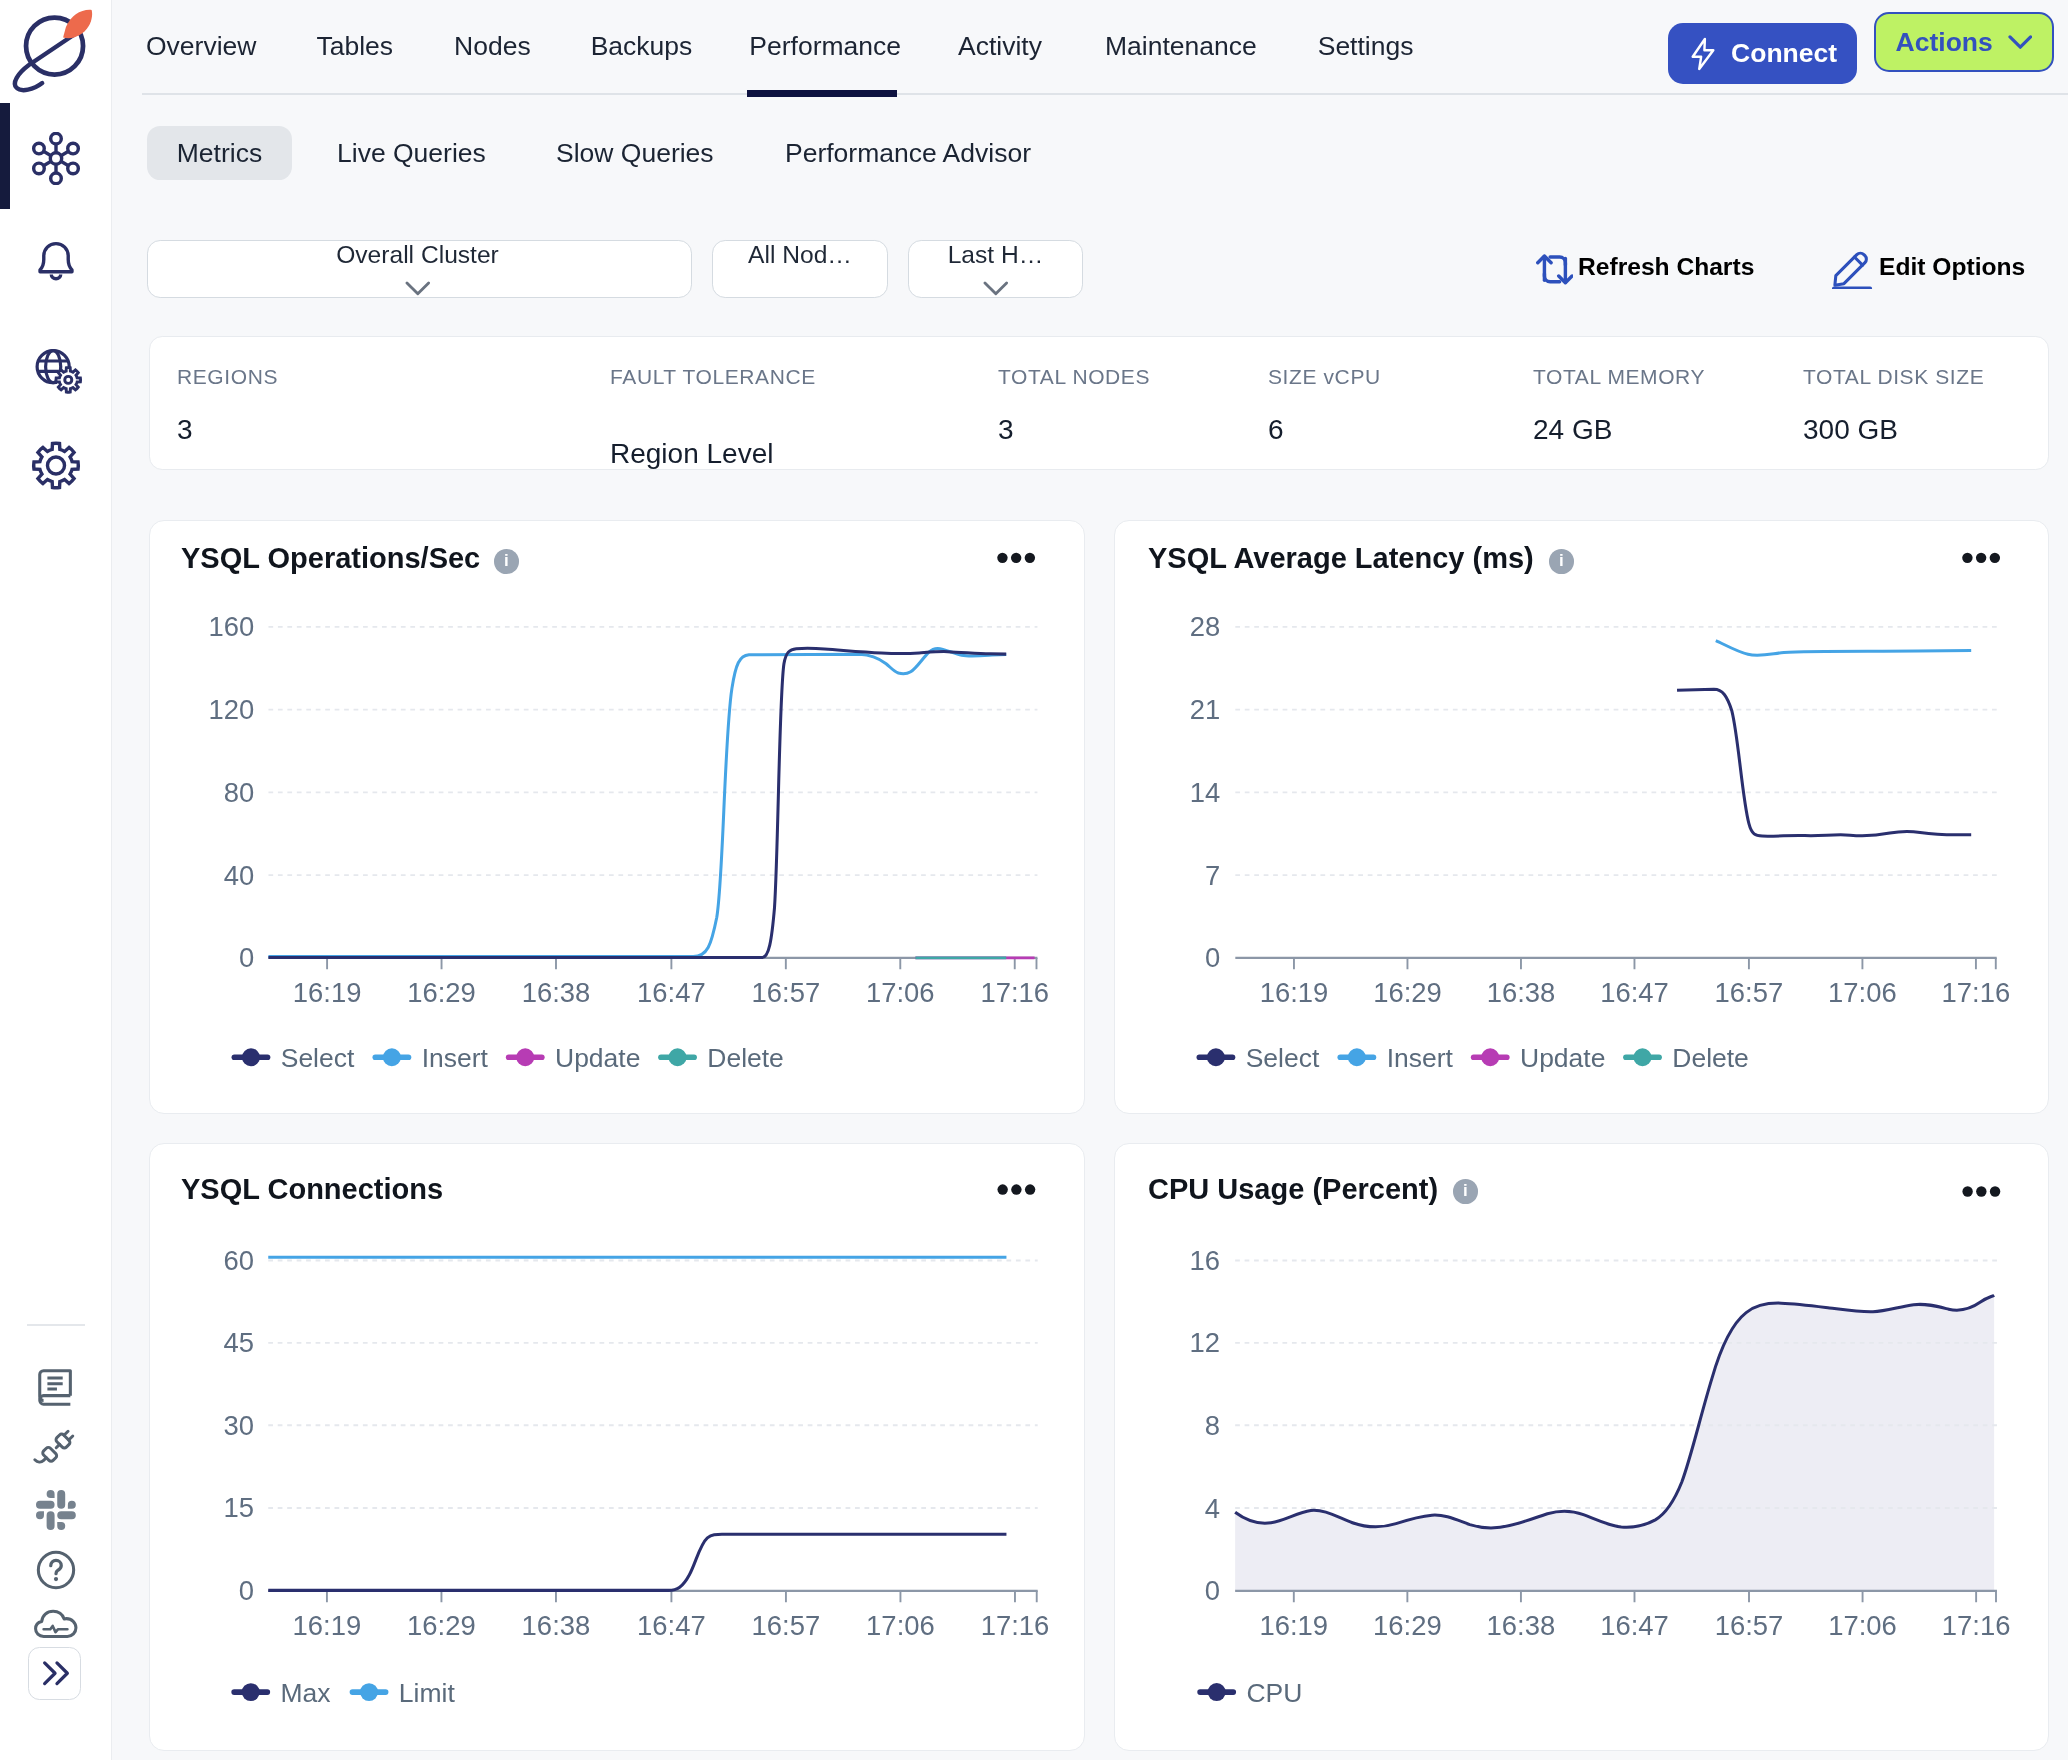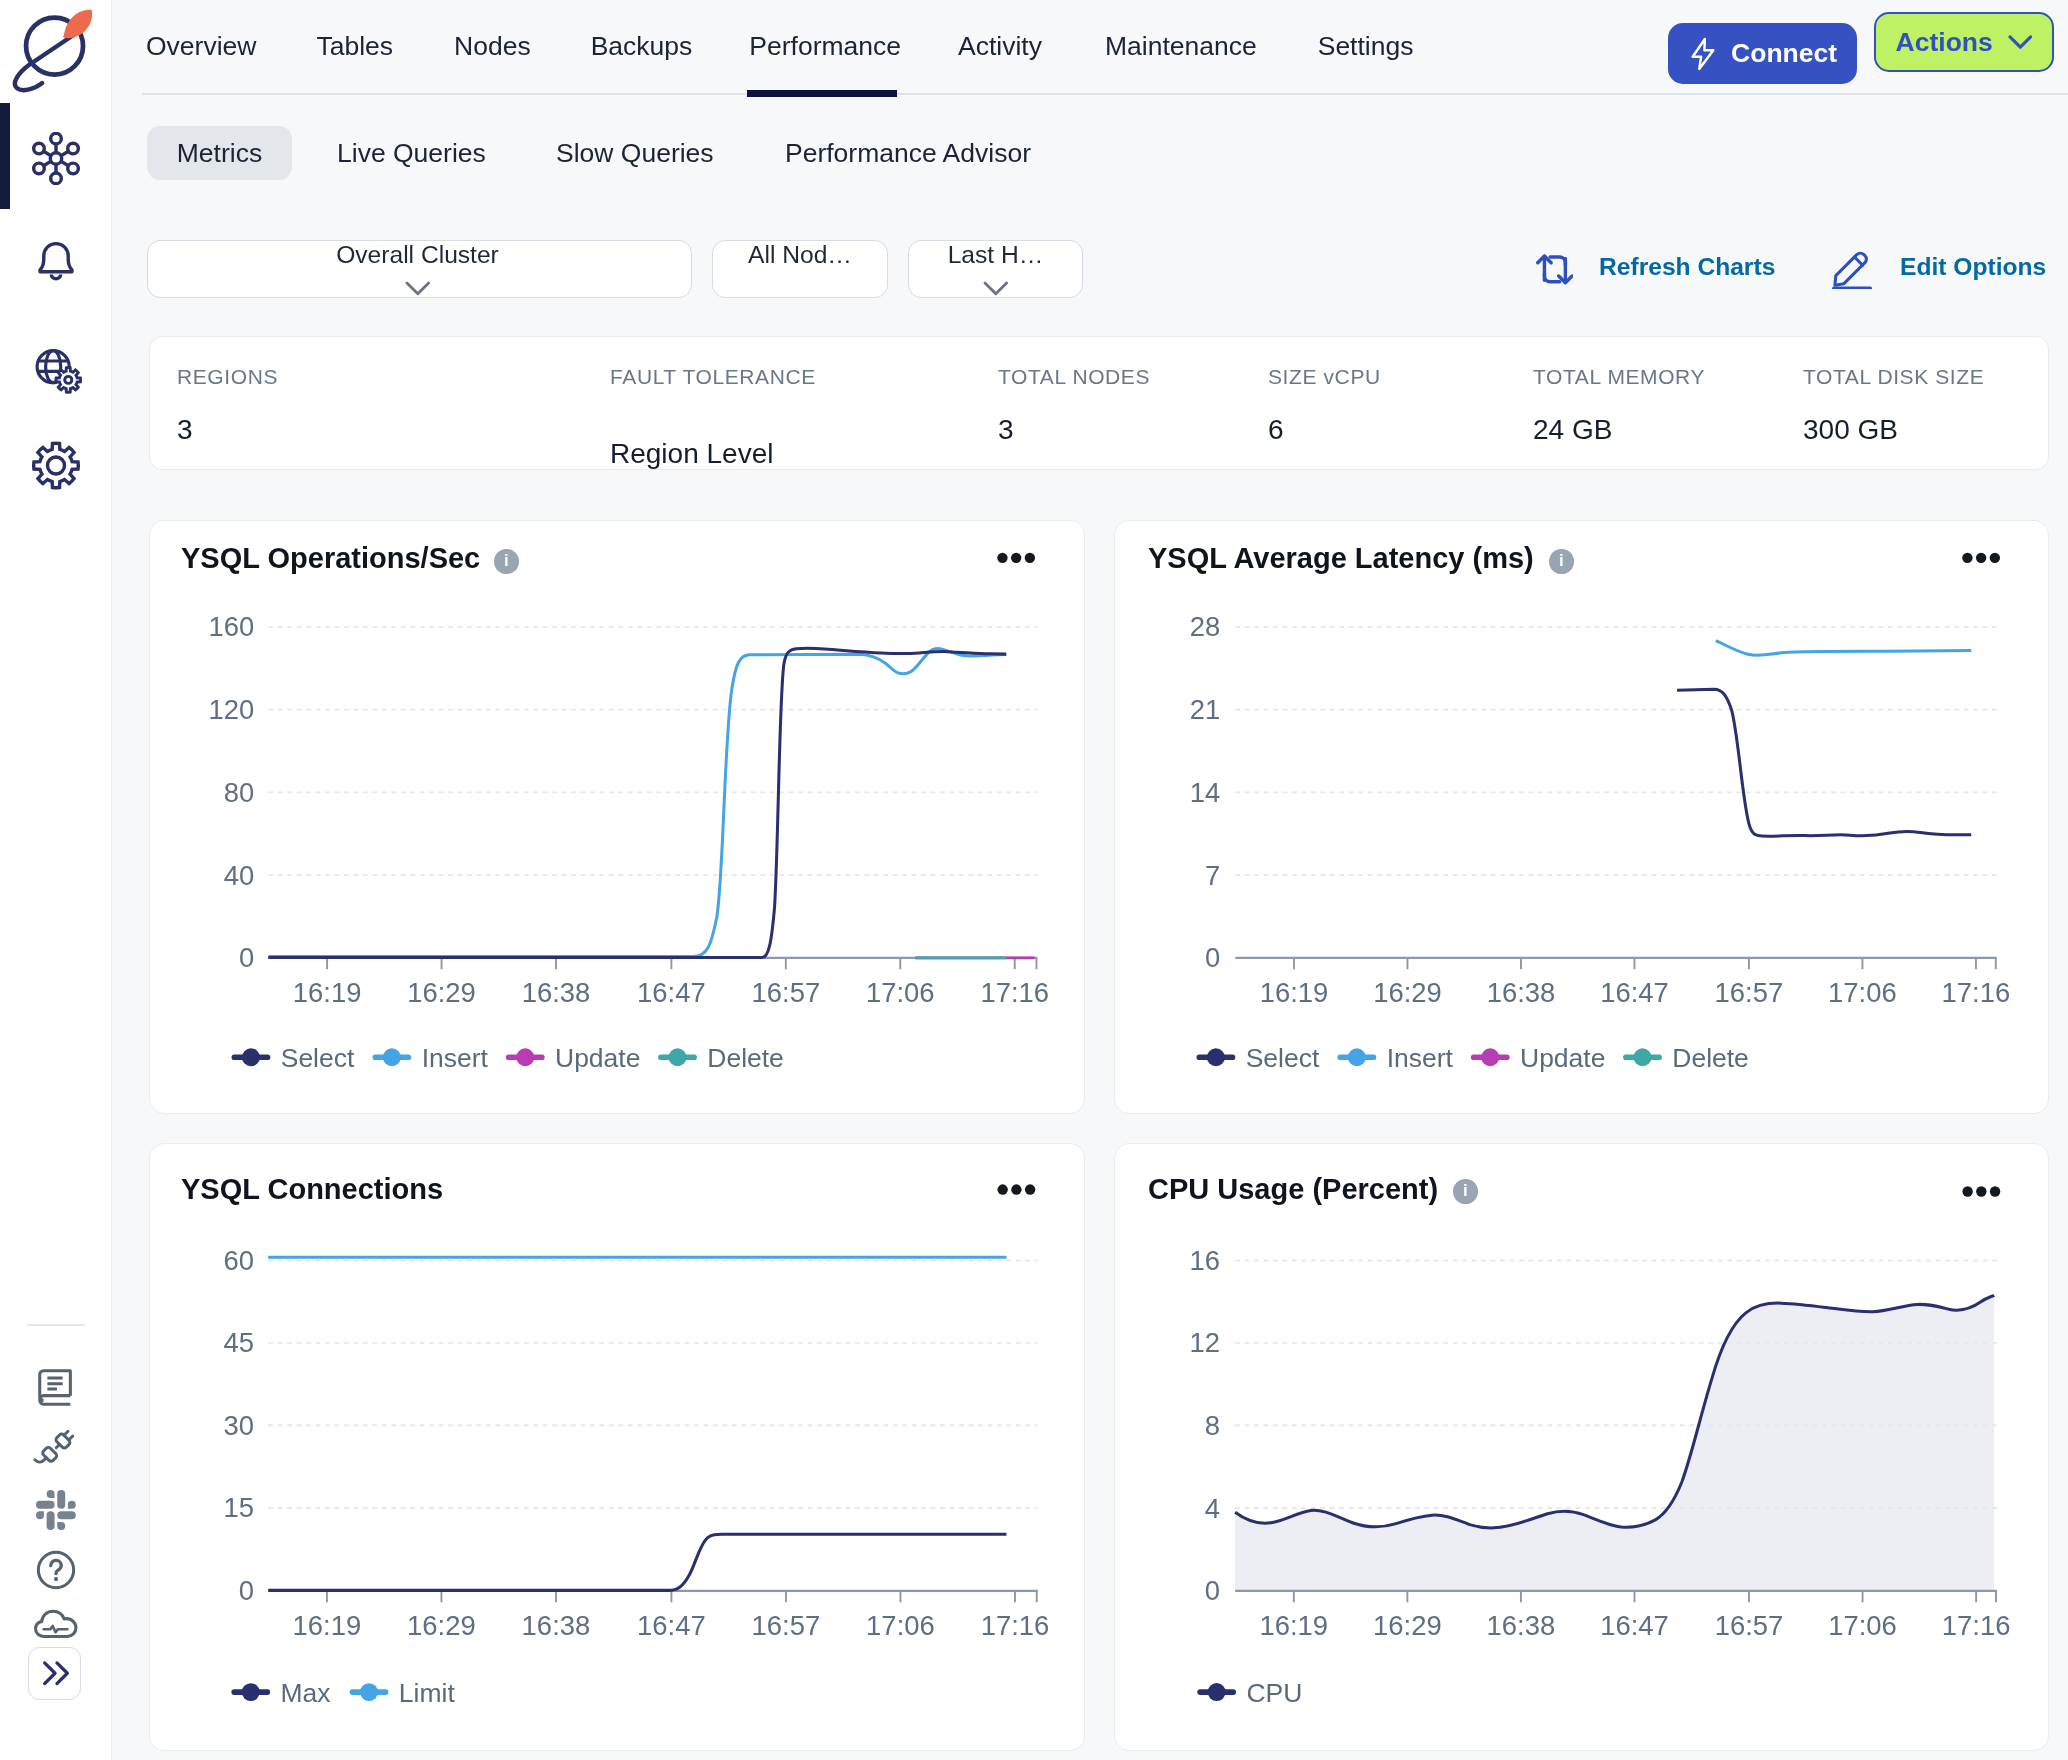--- a/index.html
+++ b/index.html
@@ -17,21 +17,21 @@
 #connectbtn{position:absolute;left:1668px;top:23px;width:189px;height:61px;background:#3551C2;border-radius:15px;display:flex;align-items:center;justify-content:center;gap:13.2px;}
 #connectbtn span{color:#fff;font-size:26.5px;font-weight:bold;}
 #actionsbtn{position:absolute;left:1874px;top:12.3px;width:180px;height:60px;background:#bef264;border:2.8px solid #3351BE;border-radius:15px;display:flex;align-items:center;justify-content:center;gap:15px;}
 #actionsbtn span{color:#3351BE;font-size:26.5px;font-weight:bold;}
 
 .pill{position:absolute;left:147px;top:126px;width:145px;height:54px;background:#E3E6EA;border-radius:13.2px;display:flex;align-items:center;justify-content:center;}
 .tabtxt{font-size:26.5px;color:#1B2433;}
 
 .dd{position:absolute;top:240px;height:58px;background:#fff;border:1.9px solid #D5DBE1;border-radius:13.2px;display:flex;align-items:center;justify-content:space-between;padding:0 23px 0 19px;flex-direction:column;}
 .dd .t{font-size:24.6px;color:#1F2836;white-space:nowrap;}
-.link{position:absolute;top:238px;display:flex;align-items:center;gap:26px;color:#0369a1;font-size:24.6px;font-weight:bold;}
+.link{position:absolute;top:238px;display:flex;align-items:center;gap:5px;color:#000000;font-size:24.6px;font-weight:bold;}
 
 #stats{position:absolute;left:149px;top:336px;width:1900px;height:134px;background:#fff;border:1.9px solid #E8EBEF;border-radius:13.2px;}
 .slabel{position:absolute;top:365px;font-size:21px;color:#6A7689;letter-spacing:0.6px;}
 .sval{position:absolute;top:414px;font-size:28px;color:#151E2D;}
 
 .card{position:absolute;background:#fff;border:1.9px solid #E9ECF0;border-radius:15px;}
 .ctitle{position:absolute;font-size:29px;font-weight:bold;color:#10151D;white-space:nowrap;text-align:right;}
 .infoi{position:absolute;width:24.6px;height:24.6px;border-radius:50%;background:#9AA5B3;color:#fff;font-size:17px;font-weight:bold;display:flex;align-items:center;justify-content:center;}
 </style>
 </head>

